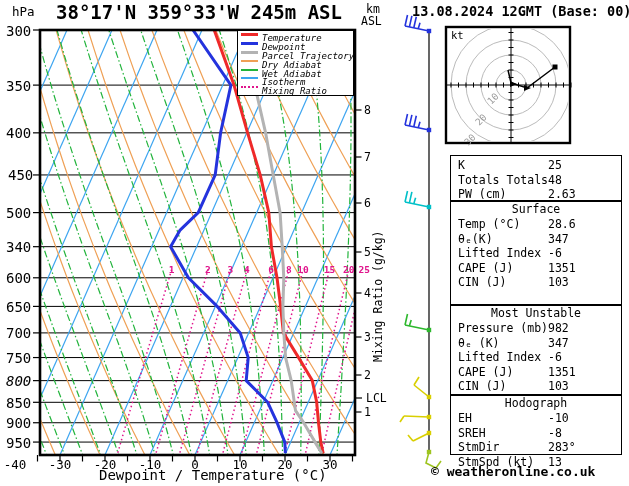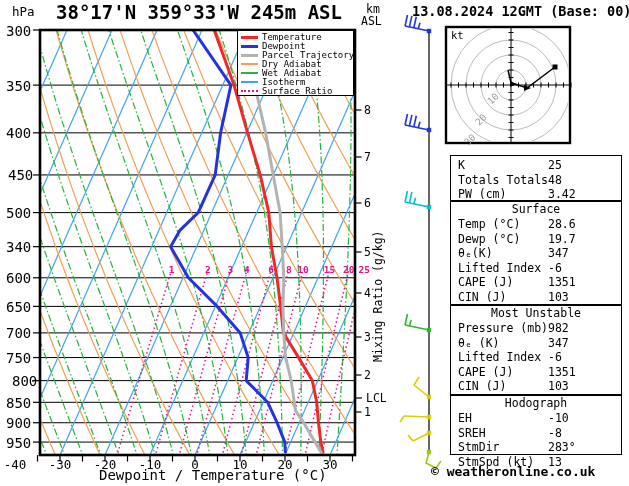--- a/index.html
+++ b/index.html
@@ -12,21 +12,21 @@
   .aslu{left:361px;top:14px;font-size:11.5px;text-align:right;}
   .dt{left:412px;top:3px;font-size:13.5px;font-weight:bold;white-space:nowrap;}
   .xlab{left:99px;top:467px;width:230px;text-align:left;font-size:14px;white-space:nowrap;}
   .plab{font-size:14px;width:30px;text-align:left;}
   .tlab{font-size:12.5px;width:34px;text-align:center;}
   .klab{font-size:11.5px;}
   .mrlab{font-size:9.5px;color:#e0148c;font-weight:bold;width:16px;text-align:center;}
   .lcl{font-size:11.5px;}
   .vert{transform:rotate(-90deg);transform-origin:left top;white-space:nowrap;font-size:11.5px;}
   .legend{left:237px;top:30px;width:117px;height:66px;border:1.5px solid #000;background:#fff;box-sizing:border-box;padding-top:2px;}
-  .lrow{display:flex;align-items:center;height:8.9px;}
+  .lrow{display:flex;height:8.9px;font-style:italic;}
   .lsw{width:17px;margin:0 4px 0 3px;flex:none;}
   .llab{font-size:9px;white-space:nowrap;}
   .panel{left:450px;width:172px;border:1.6px solid #000;background:#fff;box-sizing:border-box;position:absolute;}
   .ptitle{text-align:center;font-size:11.5px;height:15px;line-height:15px;}
   .trow{position:relative;height:14.6px;line-height:14.6px;font-size:11.5px;padding-left:7px;white-space:nowrap;}
   .tval{position:absolute;left:97px;top:0;}
   .ktlab{left:451px;top:29px;font-size:10.5px;}
   .hlab{font-size:9.5px;color:#999;transform:rotate(-45deg);}
   .credit{left:431px;top:464px;font-size:13px;font-weight:bold;}
 </style>
@@ -295,34 +295,33 @@
     <div class="lrow">
         <span class="lsw" style="height: 2px; background: rgb(34, 180, 60);"></span>
         <span class="llab">Wet Adiabat</span>
       </div>
     <div class="lrow">
         <span class="lsw" style="height: 2px; background: rgb(61, 165, 240);"></span>
         <span class="llab">Isotherm</span>
       </div>
     <div class="lrow">
         <span class="lsw" style="height: 0px; border-bottom: 2px dotted rgb(224, 20, 140);"></span>
-        <span class="llab">Surface Ratio</span>
+        <span class="llab">Mixing Ratio</span>
       </div>
   </div>
 
   <div class="panel" style="top:155px;height:46px;padding-top:2px;">
     <div class="trow"><span>K</span><span class="tval">25</span></div>
     <div class="trow"><span>Totals Totals</span><span class="tval">48</span></div>
-    <div class="trow"><span>PW (cm)</span><span class="tval">3.42</span></div>
+    <div class="trow"><span>PW (cm)</span><span class="tval">2.63</span></div>
   </div>
 
   <div class="panel" style="top:201px;height:104px;">
     <div class="ptitle">Surface</div>
     <div class="trow"><span>Temp (°C)</span><span class="tval">28.6</span></div>
-    <div class="trow"><span>Dewp (°C)</span><span class="tval">19.7</span></div>
     <div class="trow"><span>θₑ(K)</span><span class="tval">347</span></div>
     <div class="trow"><span>Lifted Index</span><span class="tval">-6</span></div>
     <div class="trow"><span>CAPE (J)</span><span class="tval">1351</span></div>
     <div class="trow"><span>CIN (J)</span><span class="tval">103</span></div>
   </div>
 
   <div class="panel" style="top:305px;height:90px;">
     <div class="ptitle">Most Unstable</div>
     <div class="trow"><span>Pressure (mb)</span><span class="tval">982</span></div>
     <div class="trow"><span>θₑ (K)</span><span class="tval">347</span></div>
@@ -344,21 +343,21 @@
 <div class="abs plab" style="left: 6px; top: 22.5px;">300</div>
     <div class="abs plab" style="left: 6px; top: 77.6066px;">350</div>
     <div class="abs plab" style="left: 6px; top: 125.342px;">400</div>
     <div class="abs plab" style="left: 8px; top: 167.448px;">450</div>
     <div class="abs plab" style="left: 6px; top: 205.113px;">500</div>
     <div class="abs plab" style="left: 6px; top: 239.185px;">340</div>
     <div class="abs plab" style="left: 6px; top: 270.29px;">600</div>
     <div class="abs plab" style="left: 6px; top: 298.904px;">650</div>
     <div class="abs plab" style="left: 6px; top: 325.397px;">700</div>
     <div class="abs plab" style="left: 6px; top: 350.061px;">750</div>
-    <div class="abs plab" style="left: 12px; top: 373.132px;">800</div>
+    <div class="abs plab" style="left: 6px; top: 373.132px; font-style: italic;">800</div>
     <div class="abs plab" style="left: 6px; top: 394.805px;">850</div>
     <div class="abs plab" style="left: 6px; top: 415.238px;">900</div>
     <div class="abs plab" style="left: 6px; top: 434.566px;">950</div>
     <div class="abs mrlab" style="left: 163.547px; top: 263.5px;">1</div>
     <div class="abs mrlab" style="left: 199.903px; top: 263.5px;">2</div>
     <div class="abs mrlab" style="left: 222.396px; top: 263.5px;">3</div>
     <div class="abs mrlab" style="left: 238.935px; top: 263.5px;">4</div>
     <div class="abs mrlab" style="left: 263.092px; top: 263.5px;">6</div>
     <div class="abs mrlab" style="left: 280.849px; top: 263.5px;">8</div>
     <div class="abs mrlab" style="left: 294.979px; top: 263.5px;">10</div>

